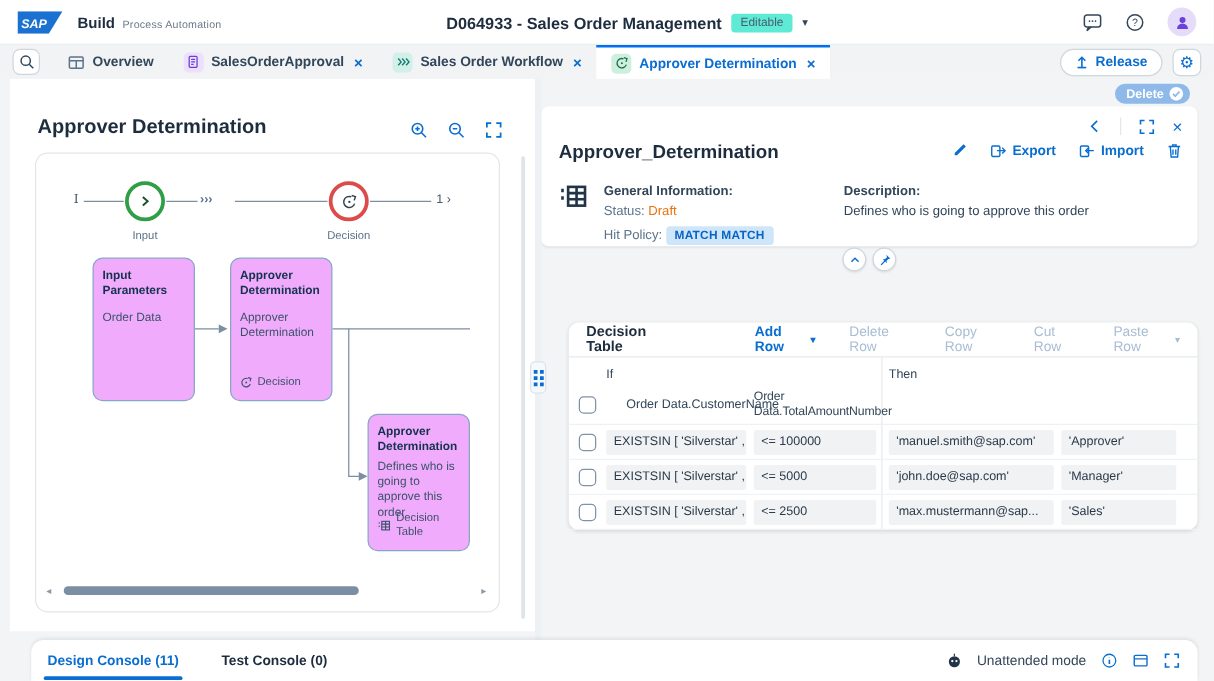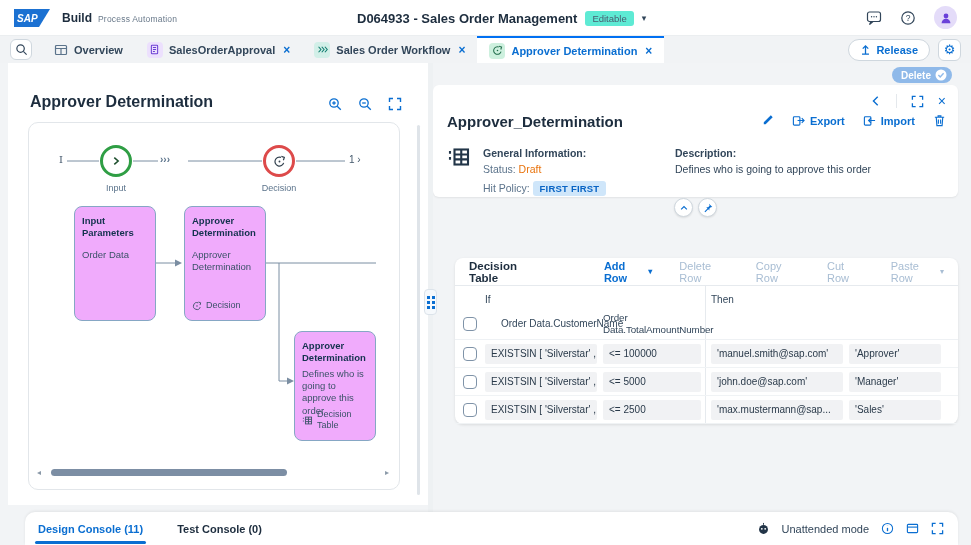--- a/index.html
+++ b/index.html
@@ -378,21 +378,21 @@
           </svg>
       </span>
       <div class="info-col">
         <div><b>General Information:</b></div>
         <div>
           <span>Status:</span>
           <span class="draft">Draft</span>
         </div>
         <div style="margin-top:2px;">
           <span>Hit Policy:</span>
-          <span class="hit-badge">FIRST FIRST</span>
+          <span class="hit-badge">MATCH MATCH</span>
         </div>
       </div>
     </div>
     <div class="desc-col">
       <div><b>Description:</b></div>
       <div>Defines who is going to approve this order</div>
     </div>
   </div>
 
   <div class="collapse-group">

